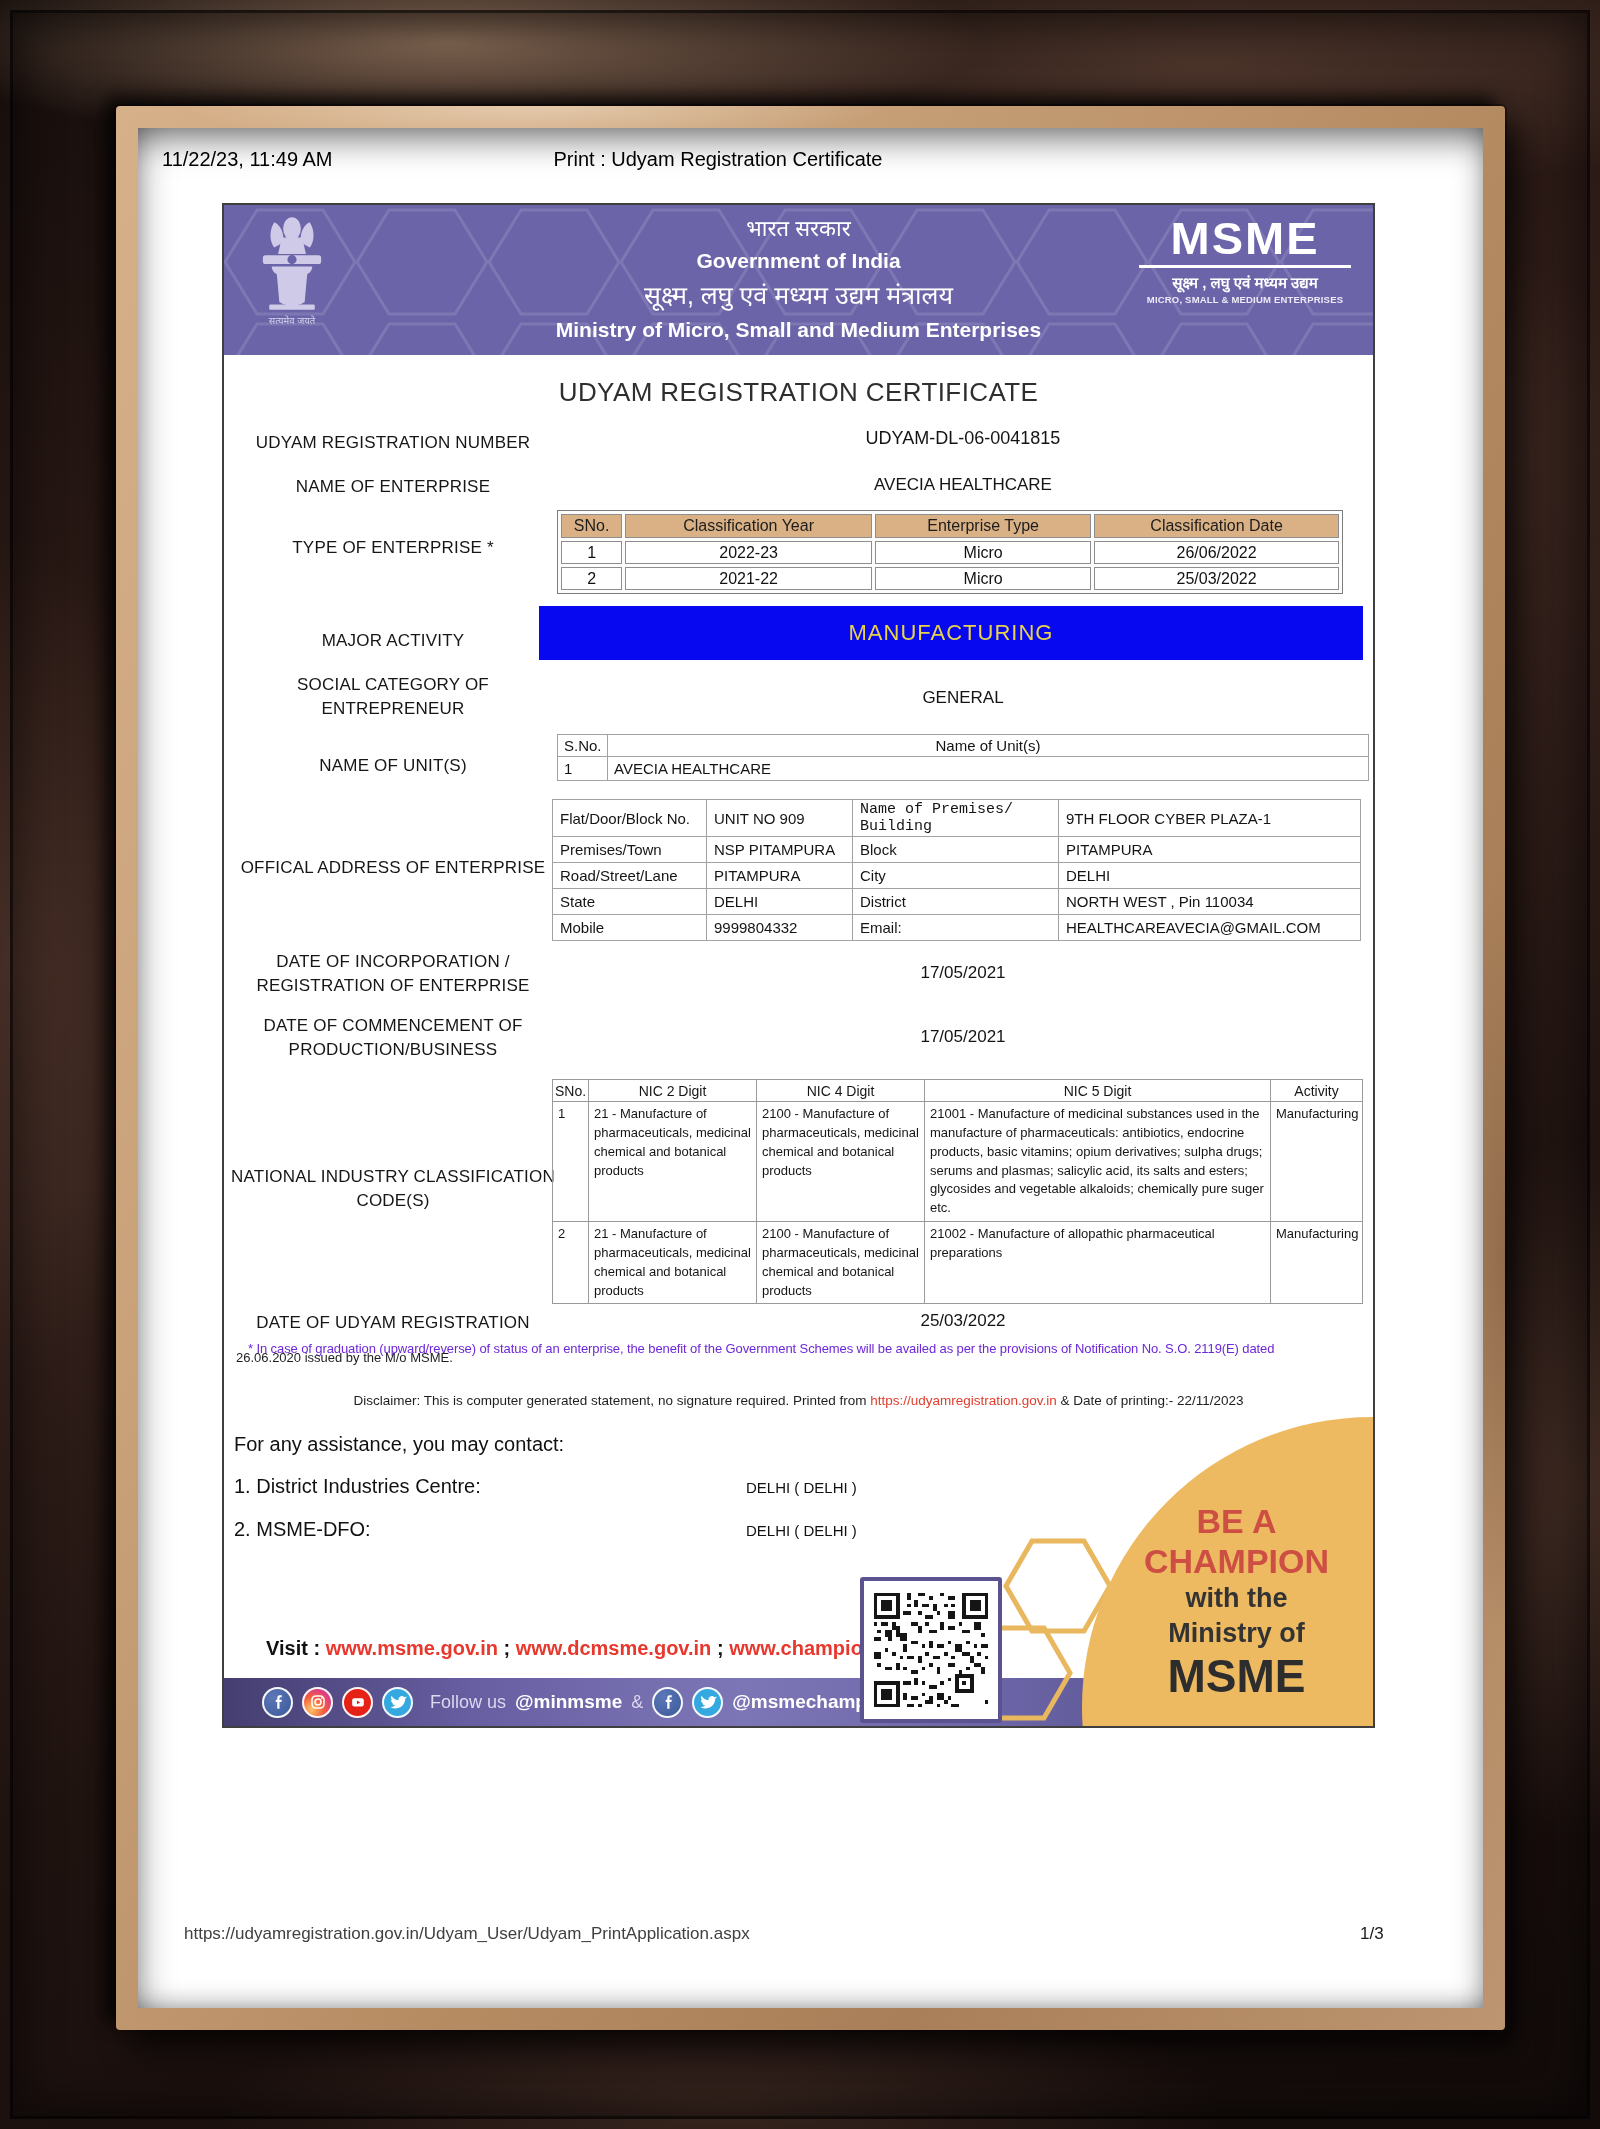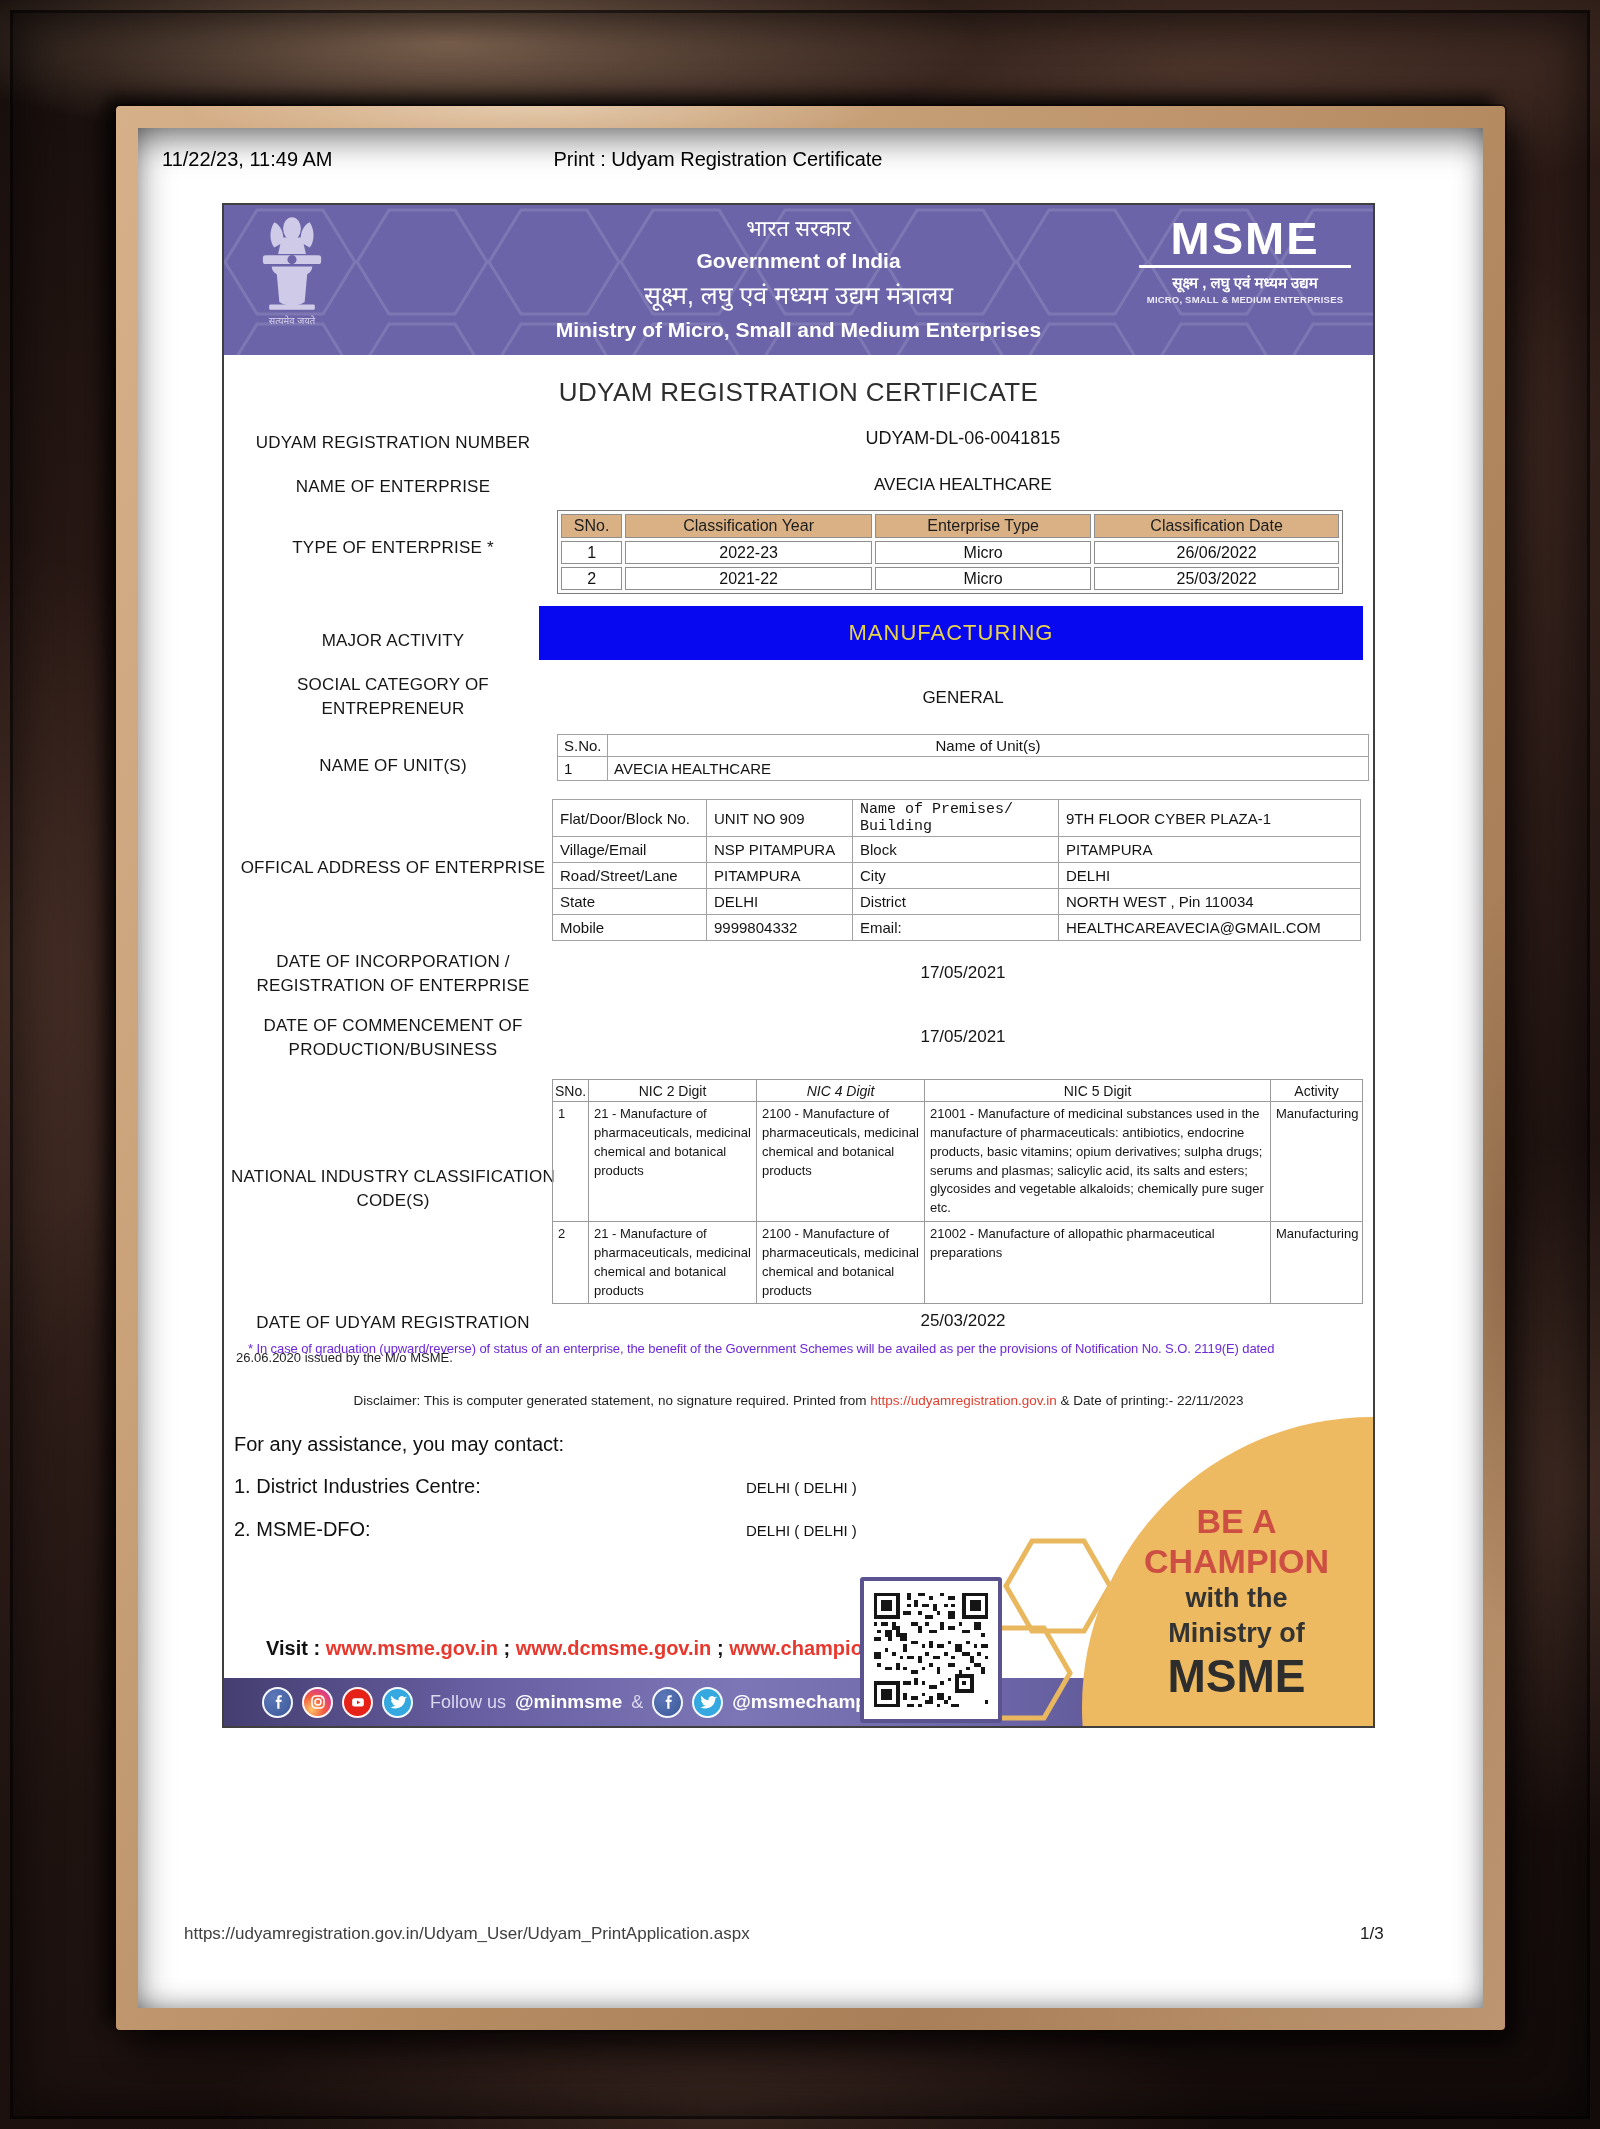--- a/index.html
+++ b/index.html
@@ -106,21 +106,21 @@
 
   
   #addr-table { position:absolute; left:328px; top:594px; width:808px; border-collapse:collapse; table-layout:fixed; font-size:15px; }
   #addr-table td { border:1px solid #a2a2a2; height:26px; padding:1px 7px; color:#141414; }
   #addr-table .a1 { width:154px; } #addr-table .a2 { width:146px; } #addr-table .a3 { width:206px;font-family:Liberation Mono, monospace; } #addr-table .a4 { width:302px; }
 
   
   #nic-table { position:absolute; left:328px; top:874px; width:810px; border-collapse:collapse; table-layout:fixed; }
   #nic-table th { border:1px solid #9a9a9a; font-size:14px; font-weight:400; height:22px; color:#161616; }
   #nic-table td { border:1px solid #9a9a9a; font-size:13px; line-height:1.45; vertical-align:top; padding:3px 5px; color:#161616; }
-  #nic-table .n1 { width:36px; } #nic-table .n2 { width:168px; } #nic-table .n3 { width:168px;font-style:italic; } #nic-table .n4 { width:346px; } #nic-table .n5 { width:92px; }
+  #nic-table .n1 { width:36px; } #nic-table .n2 { width:168px; } #nic-table .n3 { width:168px; } #nic-table .n4 { width:346px; } #nic-table .n5 { width:92px; }
 
   
   .footnote-1 { position:absolute; left:24px; top:1136px; width:1140px; font-size:13px; color:#6d28d9; white-space:nowrap; letter-spacing:-.1px; }
   .footnote-2 { position:absolute; left:12px; top:1145px; font-size:13px; color:#1e1e1e; white-space:nowrap; }
   .disclaimer { position:absolute; left:0; right:0; top:1188px; text-align:center; font-size:13.5px; color:#1e1e1e; }
   .disclaimer a, .red-link { color:#e03e2d; text-decoration:none; }
 
   .assist-head { position:absolute; left:10px; top:1228px; font-size:20px; color:#111; }
   .assist-lbl1 { position:absolute; left:10px; top:1270px; font-size:20px; color:#111; }
   .assist-val1 { position:absolute; left:522px; top:1274px; font-size:15px; color:#111; }
@@ -268,21 +268,21 @@
     <div class="lbl" id="lbl-addr">OFFICAL ADDRESS OF ENTERPRISE</div>
     <table id="addr-table">
       <tbody>
           <tr>
         <td class="a1">Flat/Door/Block No.</td>
         <td class="a2">UNIT NO 909</td>
         <td class="a3">Name of Premises/ Building</td>
         <td class="a4">9TH FLOOR CYBER PLAZA-1</td>
       </tr>
       <tr>
-        <td>Village/Email</td>
+        <td>Premises/Town</td>
         <td>NSP PITAMPURA</td>
         <td>Block</td>
         <td>PITAMPURA</td>
       </tr>
       <tr>
         <td>Road/Street/Lane</td>
         <td>PITAMPURA</td>
         <td>City</td>
         <td>DELHI</td>
       </tr>

